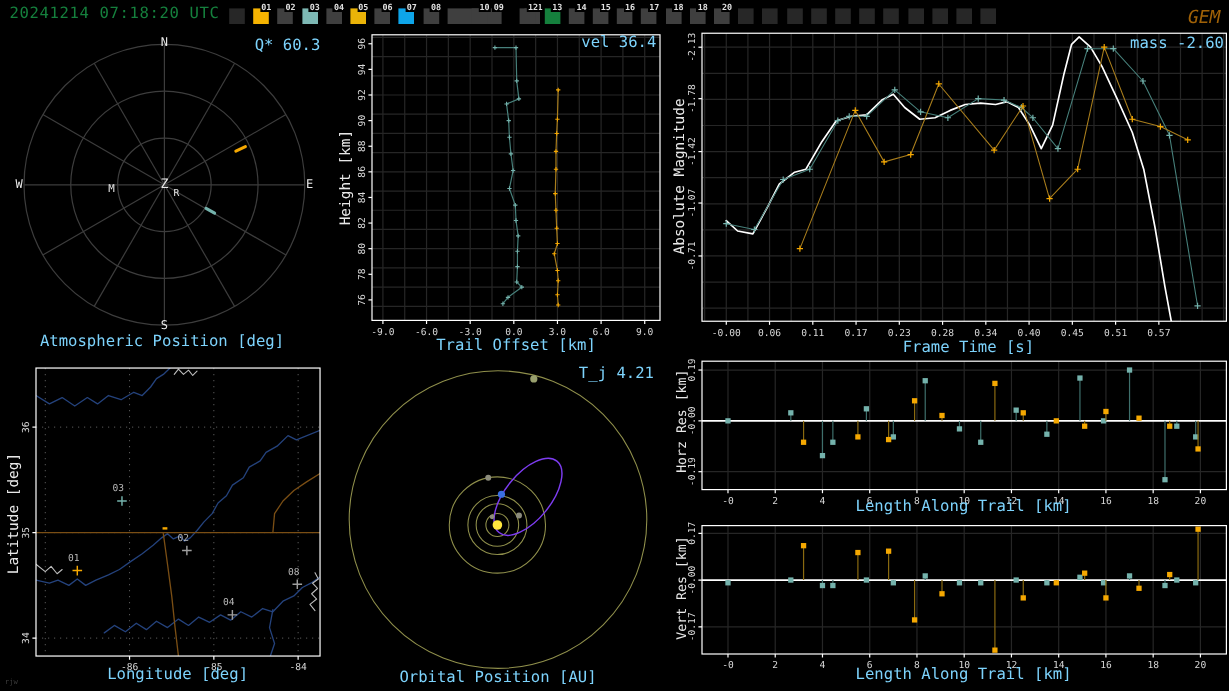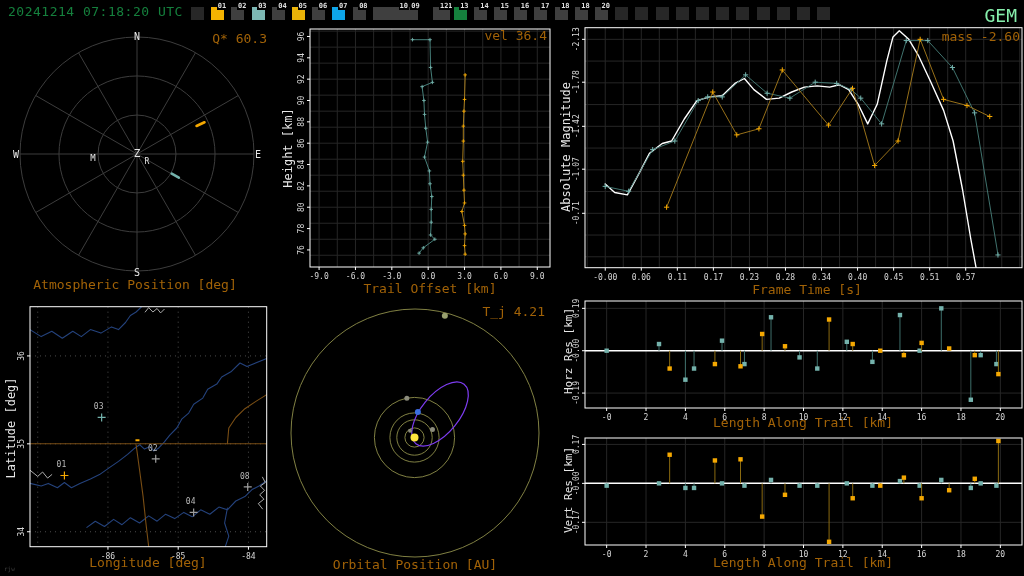--- a/index.html
+++ b/index.html
@@ -1,26 +1,26 @@
 <!DOCTYPE html>
 <html><head>
 <meta charset="utf-8">
 <style>
   html,body{margin:0;padding:0;background:#000;}
   #screen{position:relative;width:1024px;height:576px;background:#000;overflow:hidden;
           font-family:"DejaVu Sans Mono",monospace;}
   #gfx{position:absolute;left:0;top:0;}
-  .lbl{position:absolute;color:#a16207;font-size:13px;line-height:15px;white-space:pre;}
+  .lbl{position:absolute;color:#7dd3fc;font-size:13px;line-height:15px;white-space:pre;}
   .center{transform:translateX(-50%);}
   .vrot{position:absolute;height:16px;line-height:16px;text-align:center;color:#e8e8e8;
         font-size:12px;white-space:pre;transform:rotate(-90deg);}
   .vrot.small{font-size:11px;}
   #topbar{position:absolute;left:0;top:0;width:1024px;height:25px;}
   #timestamp{position:absolute;left:8px;top:4px;font-size:13px;color:#15803d;letter-spacing:.5px;}
-  #shower{position:absolute;right:7px;top:5px;font-size:18px;color:#86efac;}
+  #shower{position:absolute;right:7px;top:5px;font-size:15px;color:#a16207;font-style:italic;}
   #tabs{position:absolute;left:0;top:0;width:900px;height:25px;}
   .tab{position:absolute;top:7px;width:13px;height:13px;}
   .tab .tnum{position:absolute;top:-5px;right:-3px;background:#000;color:#e0e0e0;
              font-size:7px;line-height:8px;padding:0 1px;font-weight:bold;}
   .compass{position:absolute;color:#e8e8e8;transform:translate(-50%,-50%);}
   #watermark{position:absolute;left:4px;top:566px;font-size:6px;color:#3c3c3c;line-height:6px;}
 </style>
 </head>
 <body>
 

